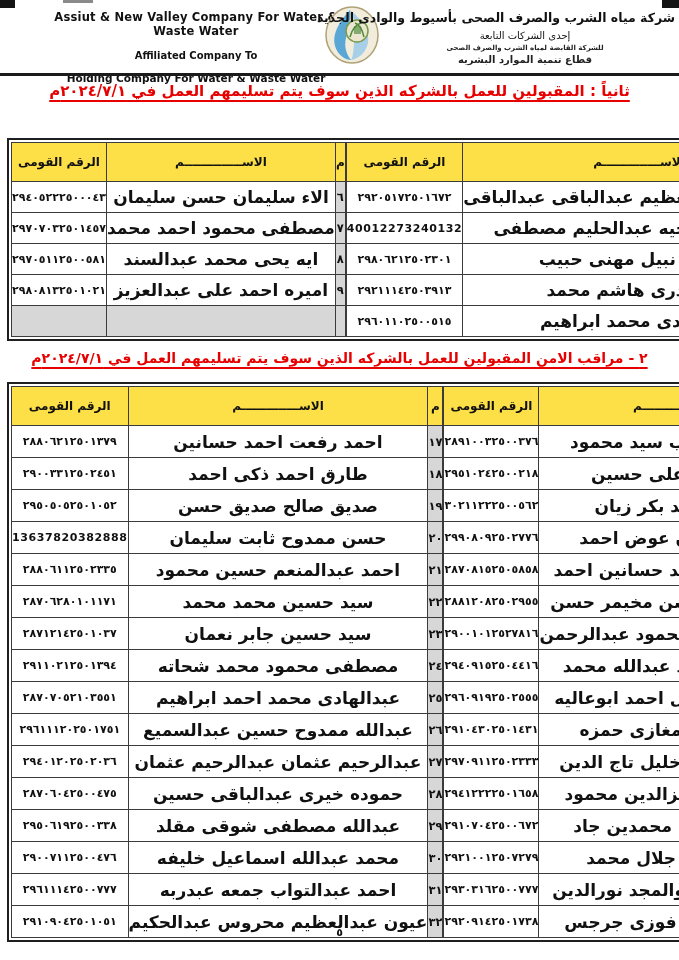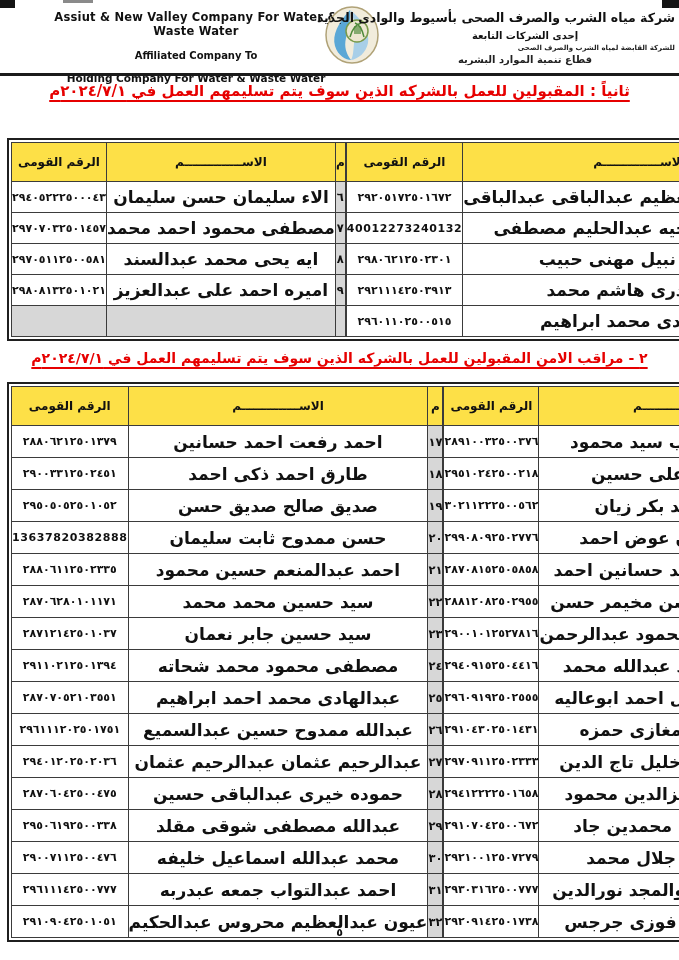--- a/index.html
+++ b/index.html
@@ -13,22 +13,22 @@
   .mark-smudge{left:63px;top:0;width:30px;height:3px;background:#8a8a8a;}
 
   
   .hdr-en{position:absolute;left:36px;top:10px;width:320px;text-align:center;color:#111;}
   .hdr-en .l1{font-size:11.5px;font-weight:700;letter-spacing:.2px;}
   .hdr-en .l2{font-size:10px;font-weight:700;margin-top:12px;}
   .hdr-en .l3{font-size:10.5px;font-weight:700;margin-top:11px;}
   .logo{position:absolute;left:324px;top:5px;width:56px;height:60px;}
   .hdr-ar{position:absolute;right:4px;top:10px;width:300px;text-align:center;direction:rtl;color:#111;}
   .hdr-ar .a1{font-size:12.5px;font-weight:700;white-space:nowrap;}
-  .hdr-ar .a2{font-size:10px;font-weight:700;margin-top:5px;}
-  .hdr-ar .a3{font-size:7px;font-weight:700;margin-top:3px;color:#222;text-align:right;}
+  .hdr-ar .a2{font-size:10px;font-weight:400;margin-top:5px;}
+  .hdr-ar .a3{font-size:7px;font-weight:700;margin-top:3px;color:#222;}
   .hdr-ar .a4{font-size:10px;font-weight:700;margin-top:2px;color:#222;}
   .rule{position:absolute;left:0;top:73px;width:679px;height:3px;background:#1b1b1b;}
 
   
   .red-title{position:absolute;left:0;width:679px;text-align:center;direction:rtl;color:#e60000;font-weight:700;
              text-decoration:underline;text-underline-offset:4px;text-decoration-thickness:1.5px;}
   .t-main{top:82px;font-size:15px;}
   .t-job1{top:116px;font-size:14px;}
   .t-job2{top:350px;font-size:14px;}
 

